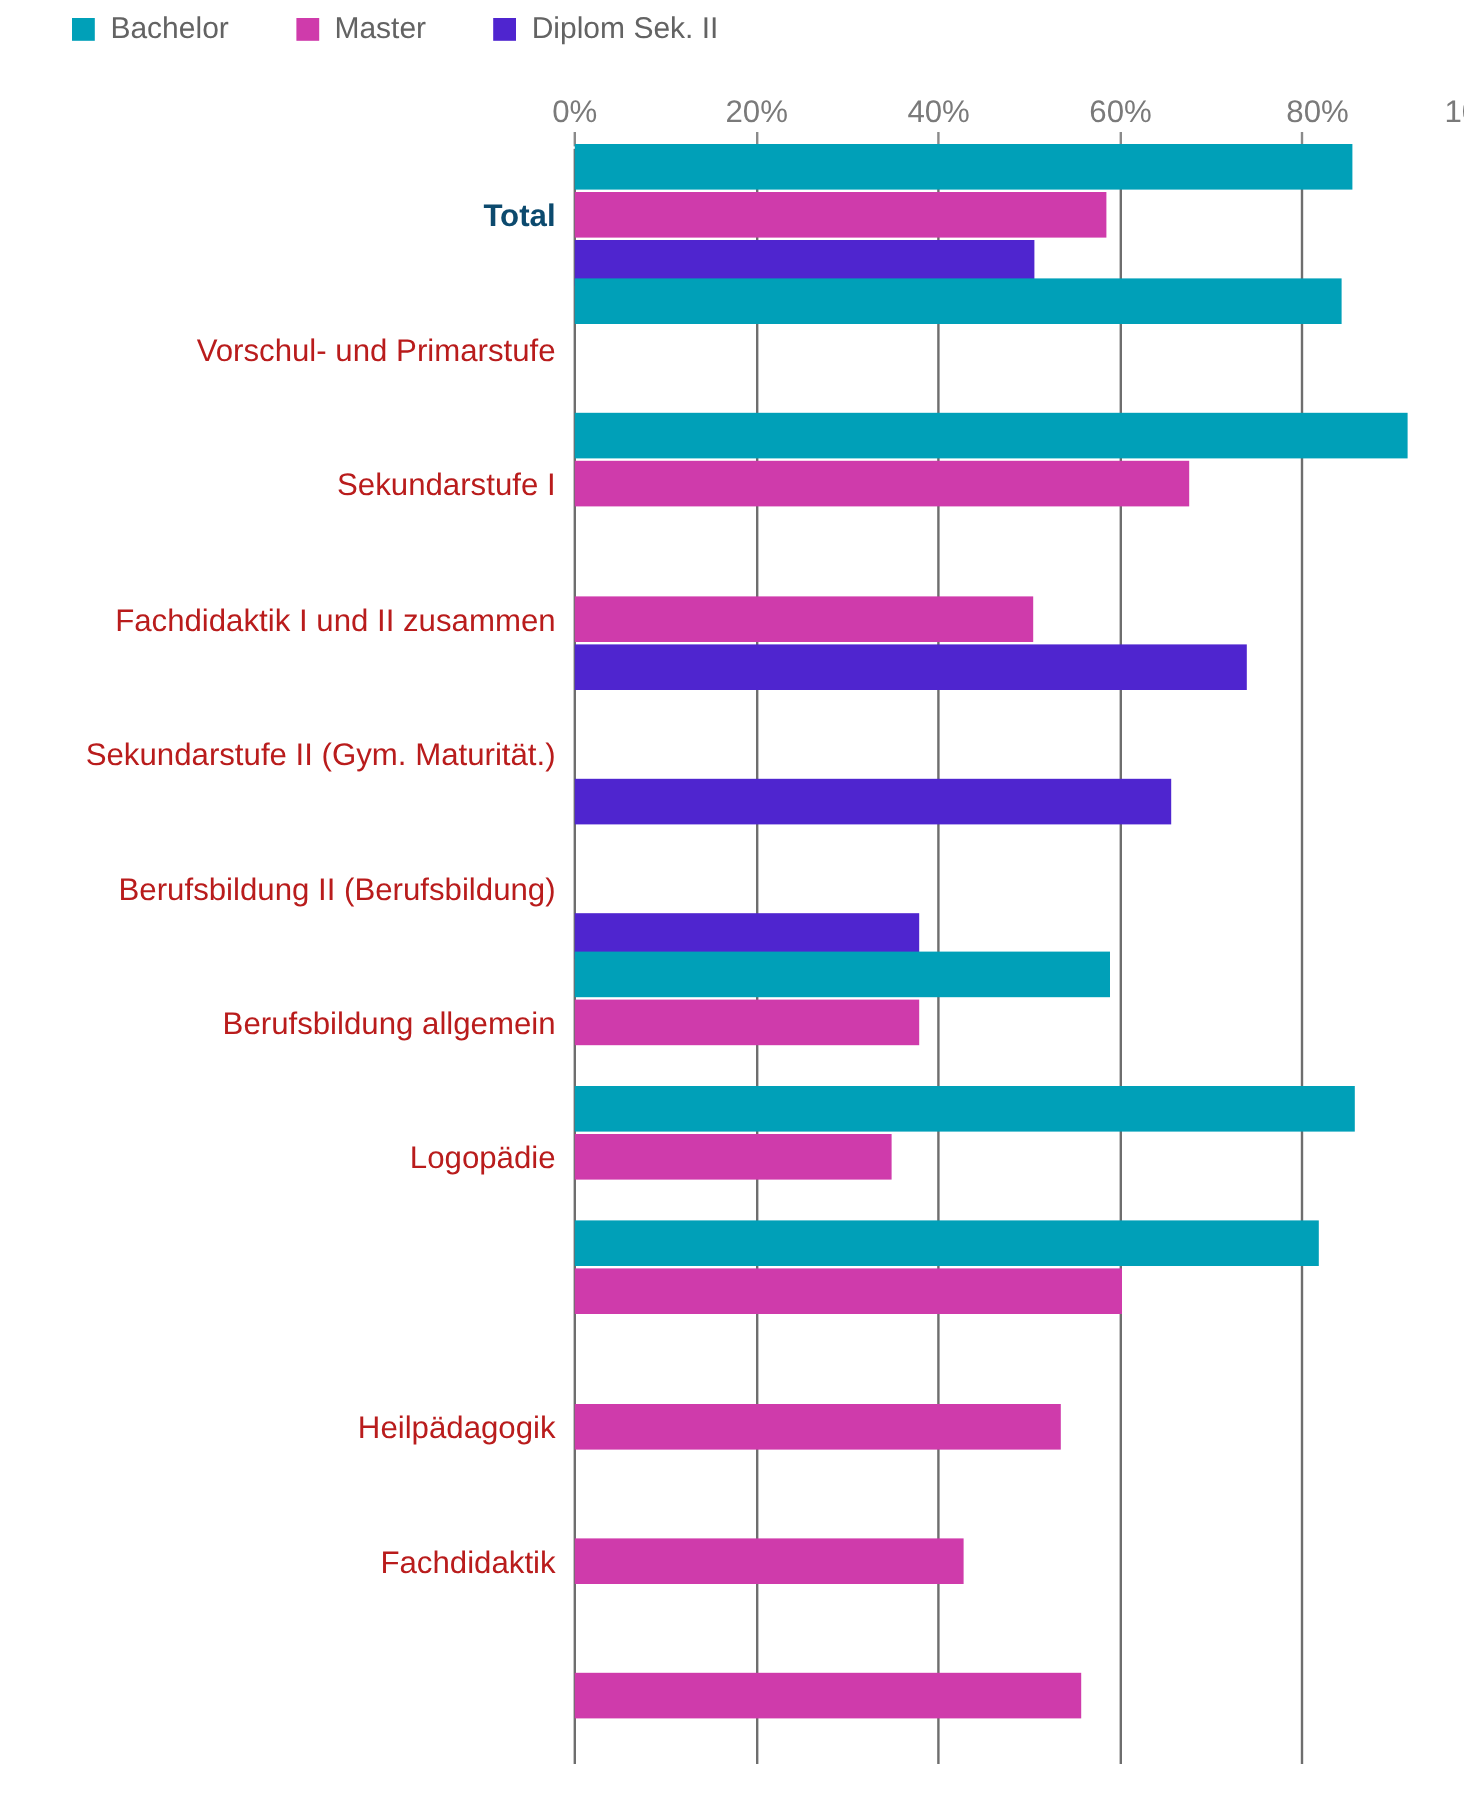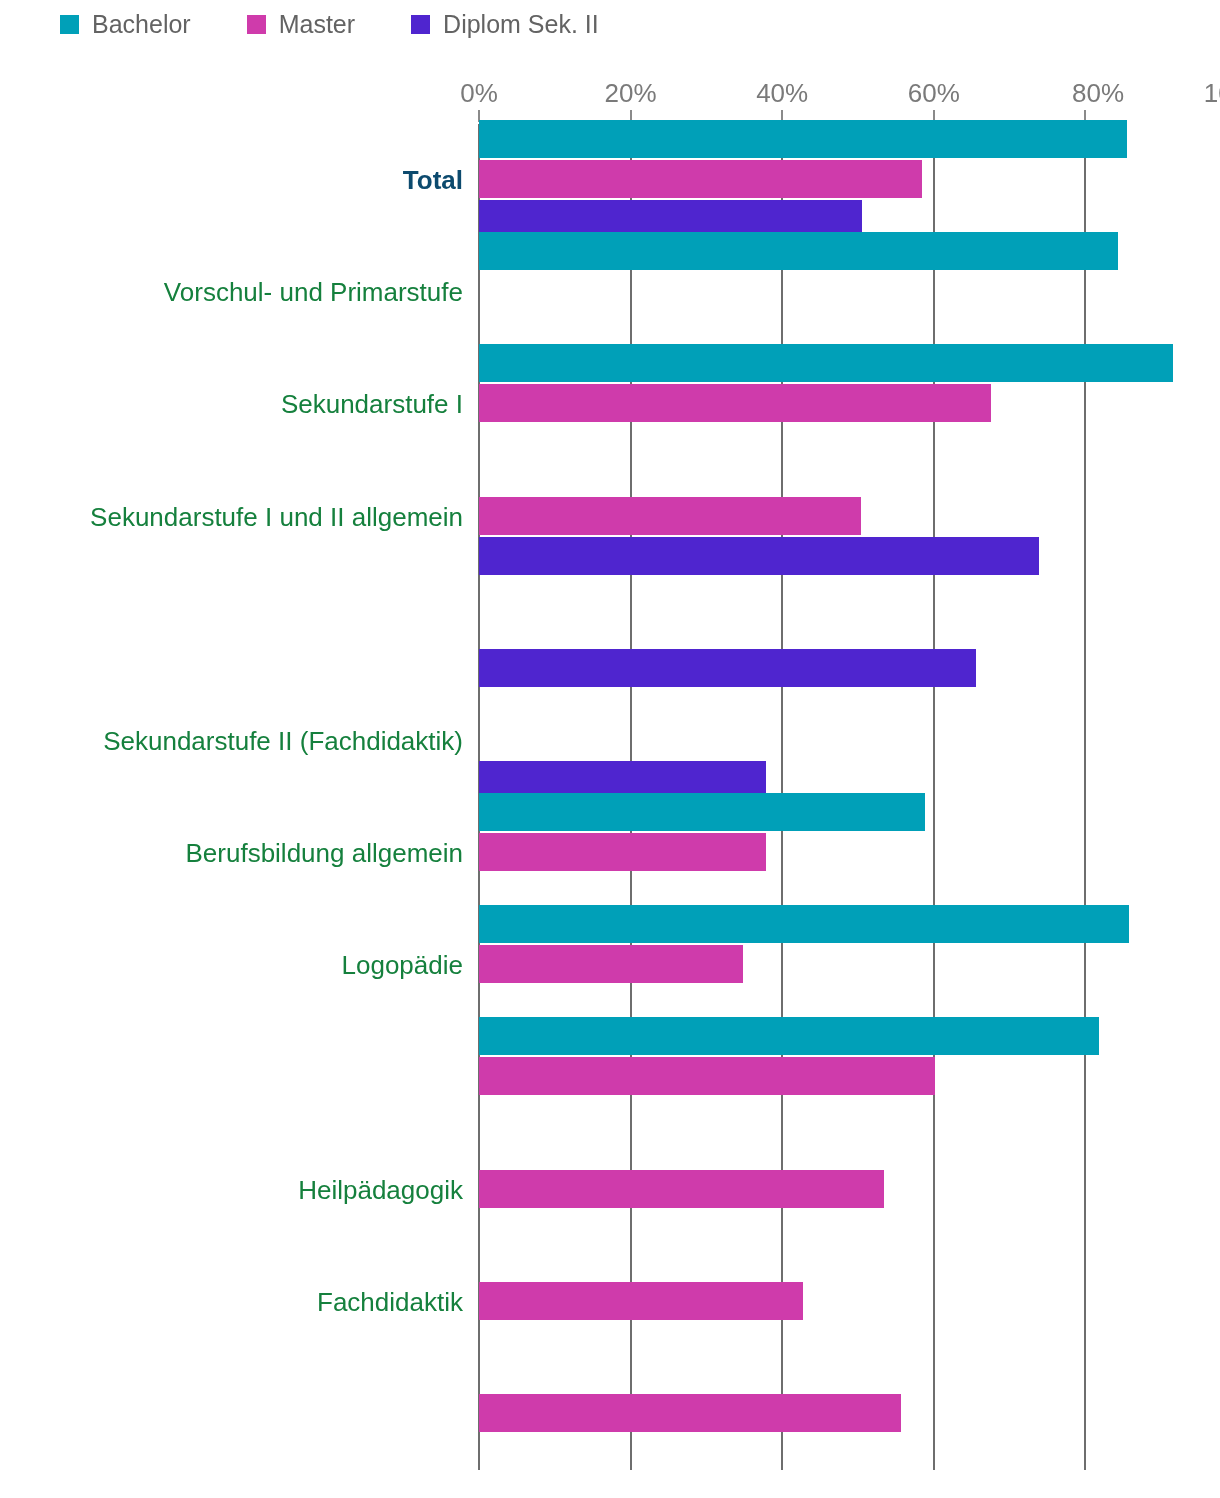--- a/index.html
+++ b/index.html
@@ -43,21 +43,21 @@
   #groups{position:absolute;left:0;top:0;width:100%;height:100%;}
   .group{position:absolute;left:0;width:100%;}
   .bar-slot{position:absolute;left:0;height:38px;}
   .bar{position:absolute;left:0;top:0;height:100%;}
 
   
   #catlabels{position:absolute;left:0;top:124px;width:425px;height:1346px;}
   .cat-label{
     position:absolute;right:0;width:425px;
     text-align:right;
-    font-size:26px;color:#15803d;
+    font-size:26px;color:#b91c1c;
     line-height:1.1;
     white-space:nowrap;
     transform:translateY(-50%);
   }
   .cat-label.bold{font-weight:bold;color:#0c4a6e;}
 </style>
 </head>
 <body>
 
 <div id="chart-root">
@@ -74,22 +74,23 @@
       <div class="legend-item">
         <span class="legend-swatch" style="background: rgb(79, 37, 207);"></span>
         <span class="legend-label">Diplom Sek. II</span>
       </div>
     </div>
 
   <div id="catlabels">
       <div class="cat-label bold" style="top: 56.0833px;">Total</div>
       <div class="cat-label" style="top: 168.25px;">Vorschul- und Primarstufe</div>
       <div class="cat-label" style="top: 280.417px;">Sekundarstufe I</div>
-      <div class="cat-label" style="top: 392.583px;">Sekundarstufe I und II allgemein</div>
-      <div class="cat-label" style="top: 616.917px;">Sekundarstufe II (Fachdidaktik)</div>
+      <div class="cat-label" style="top: 392.583px;">Fachdidaktik I und II zusammen</div>
+      <div class="cat-label" style="top: 504.75px;">Sekundarstufe II (Gym. Maturität.)</div>
+      <div class="cat-label" style="top: 616.917px;">Berufsbildung II (Berufsbildung)</div>
       <div class="cat-label" style="top: 729.083px;">Berufsbildung allgemein</div>
       <div class="cat-label" style="top: 841.25px;">Logopädie</div>
       <div class="cat-label" style="top: 1065.58px;">Heilpädagogik</div>
       <div class="cat-label" style="top: 1177.75px; padding-left: 32px;">Fachdidaktik</div>
     </div>
 
   <div id="plot">
     <div id="gridlines">
         <div class="gridline" style="left: -1px;"></div>
         <div class="gridline" style="left: 150.6px;"></div>

